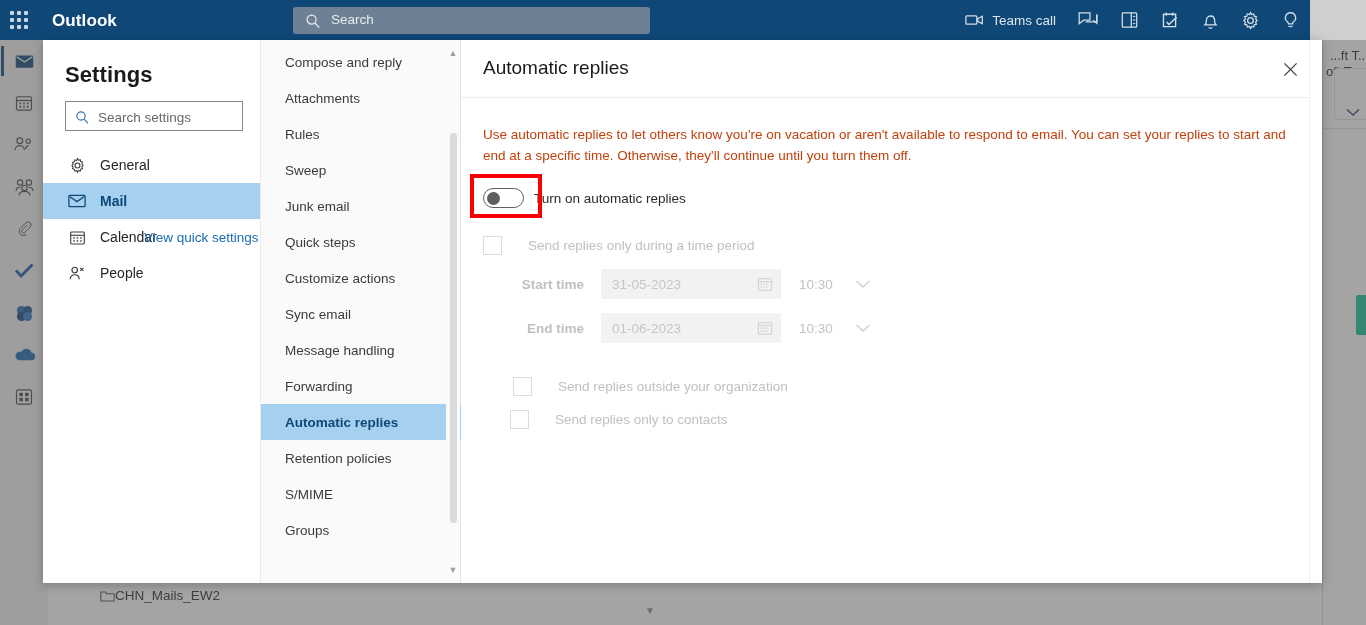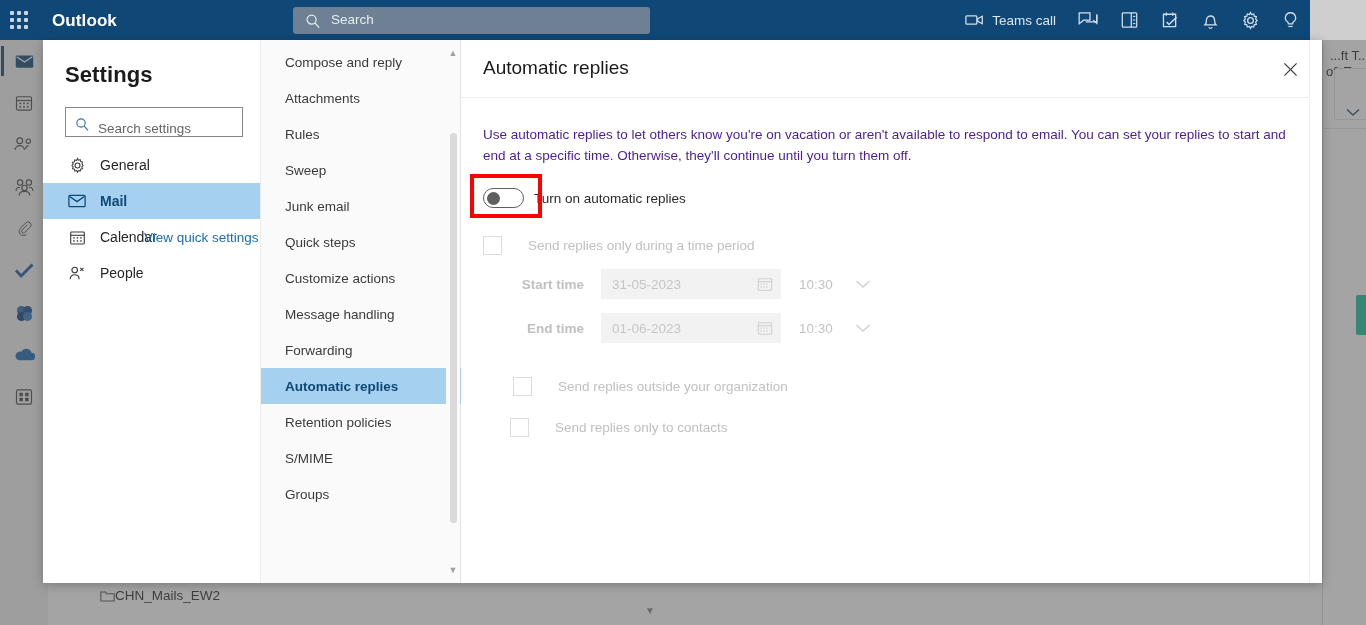--- a/index.html
+++ b/index.html
@@ -88,22 +88,22 @@
 
   
   .dialog {
     position: absolute; left: 43px; top: 40px; width: 1279px; height: 543px;
     background: #ffffff; display: flex; box-shadow: 0 2px 10px rgba(0,0,0,.25);
   }
   
   .set-nav { width: 217px; background: #ffffff; position: relative; }
   .set-title { position: absolute; left: 22px; top: 22px; font-size: 22px; color: #1b1b1b; font-weight: bold; letter-spacing: .1px; }
   .set-search {
-    position: absolute; left: 22px; top: 67px; width: 178px; height: 30px;
-    border: 1px solid #8a8886; background: #fff; display: flex; align-items: flex-end; gap: 8px; padding: 0 9px;
+    position: absolute; left: 22px; top: 61px; width: 178px; height: 30px;
+    border: 1px solid #8a8886; background: #fff; display: flex; align-items: flex-start; gap: 8px; padding: 8px 9px;
   }
   .set-search .ph2 { font-size: 13.5px; color: #666; }
   .nav-list { position: absolute; left: 0; top: 107px; width: 217px; }
   .nav-item {
     height: 36px; display: flex; align-items: center; gap: 14px; padding-left: 25px;
     font-size: 14px; color: #262626;
   }
   .nav-item.active { background: #a6d0f0; color: #0f4877; font-weight: bold; }
   .nav-item .ico { width: 18px; display: flex; align-items: center; justify-content: center; }
   .quick-link {
@@ -132,21 +132,21 @@
 
   
   .set-main { flex: 1; position: relative; background: #ffffff; }
   .main-head { position: relative; height: 58px; border-bottom: 1px solid #ededed; }
   .main-title { position: absolute; left: 22px; top: 17px; font-size: 19px; color: #1b1b1b; }
   .close-btn {
     position: absolute; right: 17px; top: 14px; width: 30px; height: 30px;
     display: flex; align-items: center; justify-content: center; color: #3b3b3b; cursor: pointer;
   }
   .main-body { padding: 26px 22px 0 22px; position: relative; }
-  .desc { font-size: 13.5px; color: #4c1d95; line-height: 21px; max-width: 810px; }
+  .desc { font-size: 13.5px; color: #c2410c; line-height: 21px; max-width: 810px; }
 
   .toggle-row { margin-top: 22px; display: flex; align-items: center; gap: 10px; position: relative; }
   .redbox {
     position: absolute; left: -13px; top: -14px; width: 72px; height: 44px;
     border: 4px solid #fe0000; pointer-events: none;
   }
   .switch {
     width: 41px; height: 20px; border-radius: 10px; border: 1px solid #5f5f5f; background: #ffffff;
     position: relative; flex: none;
   }
@@ -165,21 +165,21 @@
   .time-label { width: 118px; text-align: right; padding-right: 17px; font-size: 13.5px; color: #c0c0c0; font-weight: bold; }
   .date-field {
     width: 180px; height: 30px; background: #f2f2f2; display: flex; align-items: center;
     padding: 0 8px 0 11px; justify-content: space-between;
   }
   .date-val { font-size: 13.5px; color: #c6c6c6; }
   .time-val { margin-left: 18px; font-size: 13.5px; color: #c3c3c3; width: 56px; }
   .time-chev { color: #d0d0d0; }
 
   .outside-row { margin-top: 34px; margin-left: 30px; }
-  .contacts-row { margin-top: 22px; padding-left: 27px; }
+  .contacts-row { margin-top: 14px; padding-left: 27px; }
 
   .main-scroll { position: absolute; right: 0; top: 0; width: 12px; height: 543px; background: #ffffff; }
   .main-scroll-sep { position: absolute; right: 12px; top: 0; width: 1px; height: 543px; background: #f0f0f0; }
 </style>
 </head>
 <body>
 
 <div id="root">
 
   <div class="bg-app">
@@ -445,20 +445,23 @@
             <span>Sweep</span>
           </div>
         <div class="cat-item">
             <span>Junk email</span>
           </div>
         <div class="cat-item">
             <span>Quick steps</span>
           </div>
         <div class="cat-item">
             <span>Customize actions</span>
+          </div>
+        <div class="cat-item">
+            <span>Sync email</span>
           </div>
         <div class="cat-item">
             <span>Message handling</span>
           </div>
         <div class="cat-item">
             <span>Forwarding</span>
           </div>
         <div class="cat-item active">
             <span>Automatic replies</span>
           </div>

